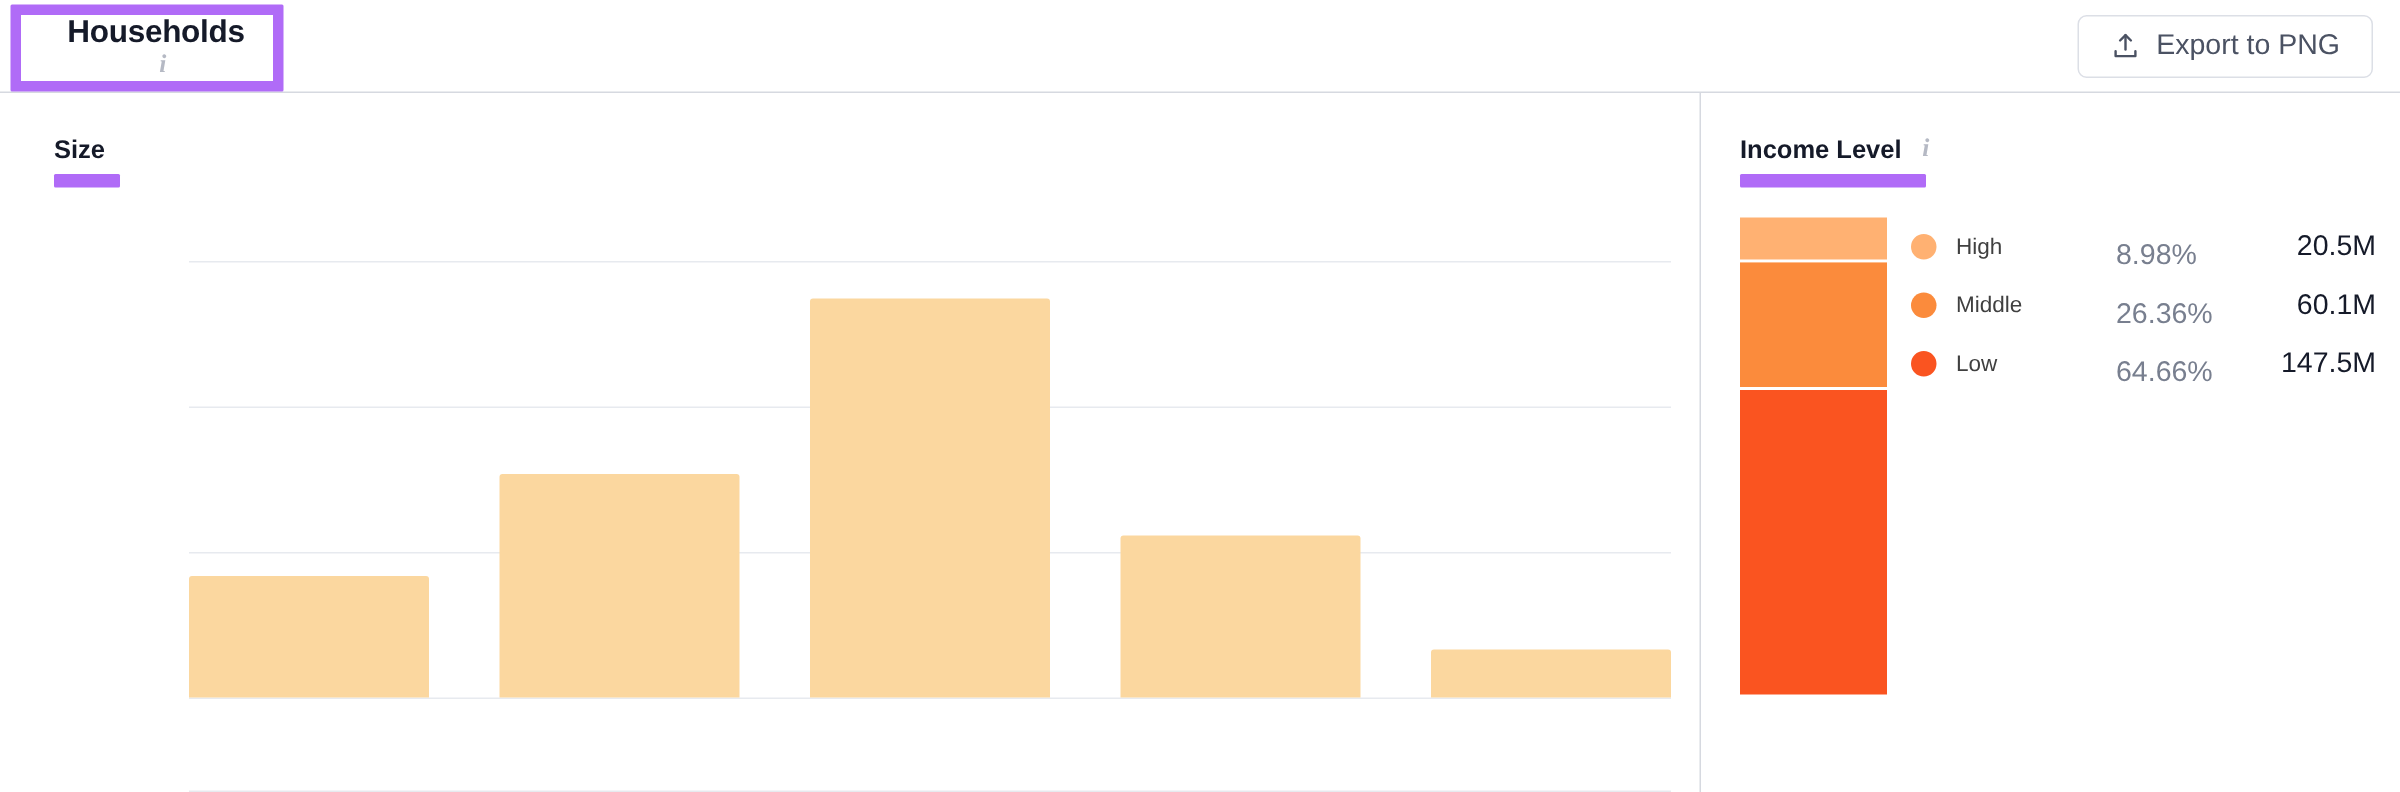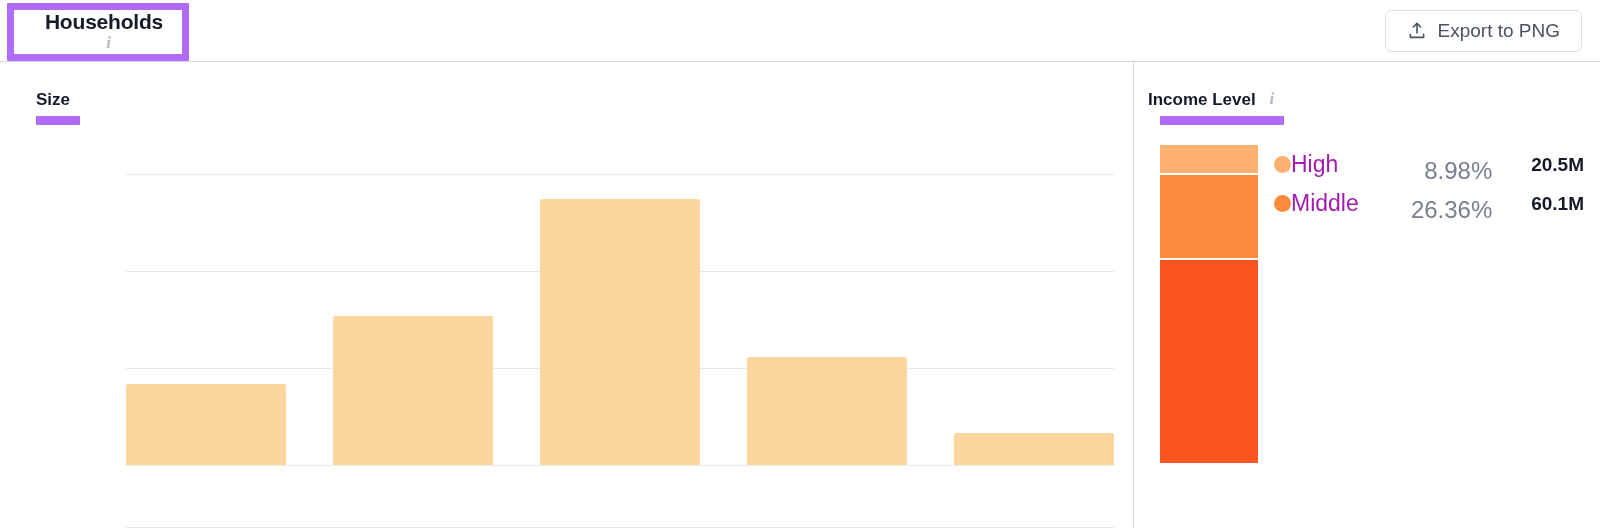--- a/index.html
+++ b/index.html
@@ -73,21 +73,21 @@
 
   
   .divider {
     position: absolute; left: 1133px; top: 62px; width: 1px; height: 466px;
     background: #d6d9e0;
   }
   .side-panel {
     position: absolute; left: 1134px; top: 62px; width: 466px; height: 466px;
   }
   .side-title {
-    position: absolute; left: 14px; top: 28px;
+    position: absolute; left: 26px; top: 28px;
     font-size: 17px; font-weight: bold; color: #151a29;
   }
   .side-underline {
     position: absolute; left: 26px; top: 54px; width: 124px; height: 9px;
     background: #b06bf7; border-radius: 1px;
   }
 
   .stack {
     position: absolute; left: 26px; top: 83px; width: 98px; height: 318px;
     display: flex; flex-direction: column;
@@ -96,28 +96,28 @@
   .stack-seg:last-child { border-bottom: none; }
 
   .legend {
     position: absolute; left: 140px; top: 83px; width: 310px;
   }
   .legend-row {
     display: flex; align-items: center; height: 39px;
   }
   .dot { width: 17px; height: 17px; border-radius: 50%; flex: 0 0 auto; }
   .legend-label {
-    font-size: 23px; color: #a21caf; width: 112px;
+    margin-left: 13px; font-size: 15px; color: #404040; width: 112px;
   }
   .legend-pct {
-    font-size: 24px; color: #787f8f; width: 90px; text-align: right; margin-top: 12px;
+    font-size: 19px; color: #787f8f; width: 90px;  margin-top: 12px;
   }
   .legend-val {
     font-size: 19px; color: #151a29; width: 92px; text-align: right;
-    font-weight: 700;
+    font-weight: 400;
   }
 </style>
 </head>
 <body>
 
 <div id="app">
 
   <div class="header">
     <div class="title-highlight">
       <span class="page-title">Households</span>
@@ -186,16 +186,22 @@
           <span class="legend-label">High</span>
           <span class="legend-pct">8.98%</span>
           <span class="legend-val">20.5M</span>
         </div>
         <div class="legend-row">
           <span class="dot" style="background: rgb(251, 139, 60);"></span>
           <span class="legend-label">Middle</span>
           <span class="legend-pct">26.36%</span>
           <span class="legend-val">60.1M</span>
         </div>
+        <div class="legend-row">
+          <span class="dot" style="background: rgb(250, 84, 32);"></span>
+          <span class="legend-label">Low</span>
+          <span class="legend-pct">64.66%</span>
+          <span class="legend-val">147.5M</span>
+        </div>
       </div>
   </div>
 
 </div>
 
 </body></html>

